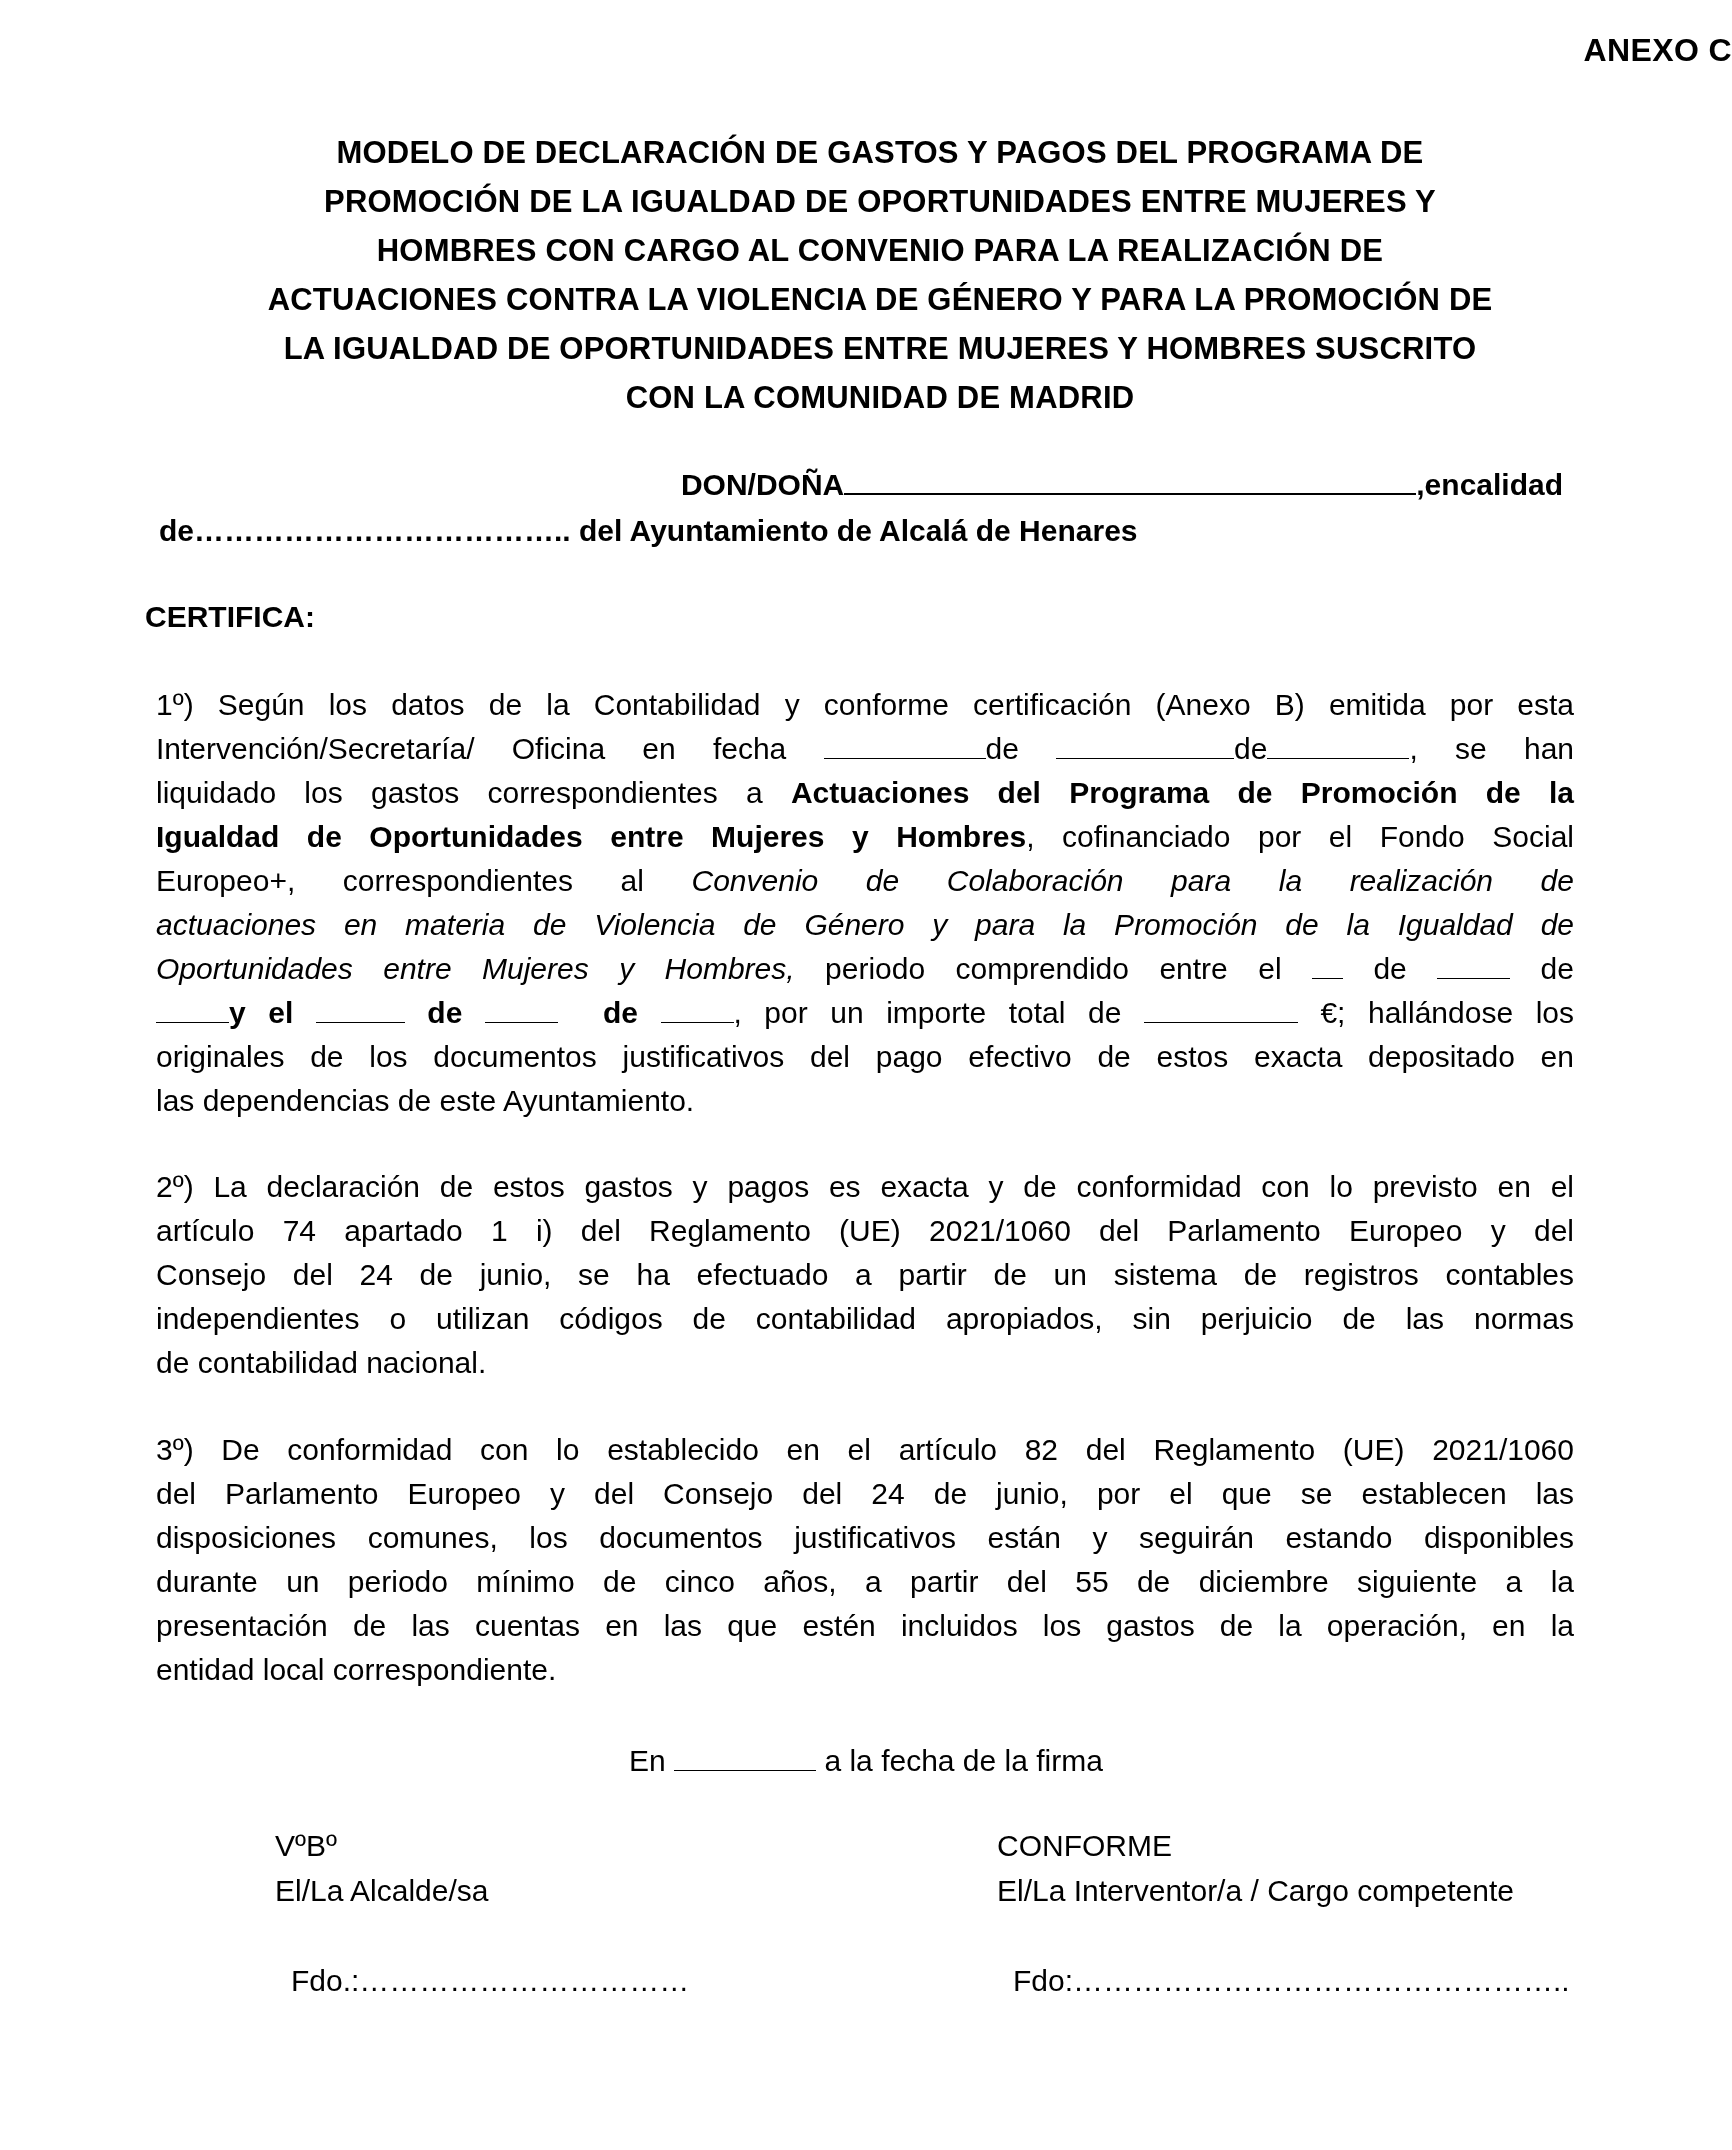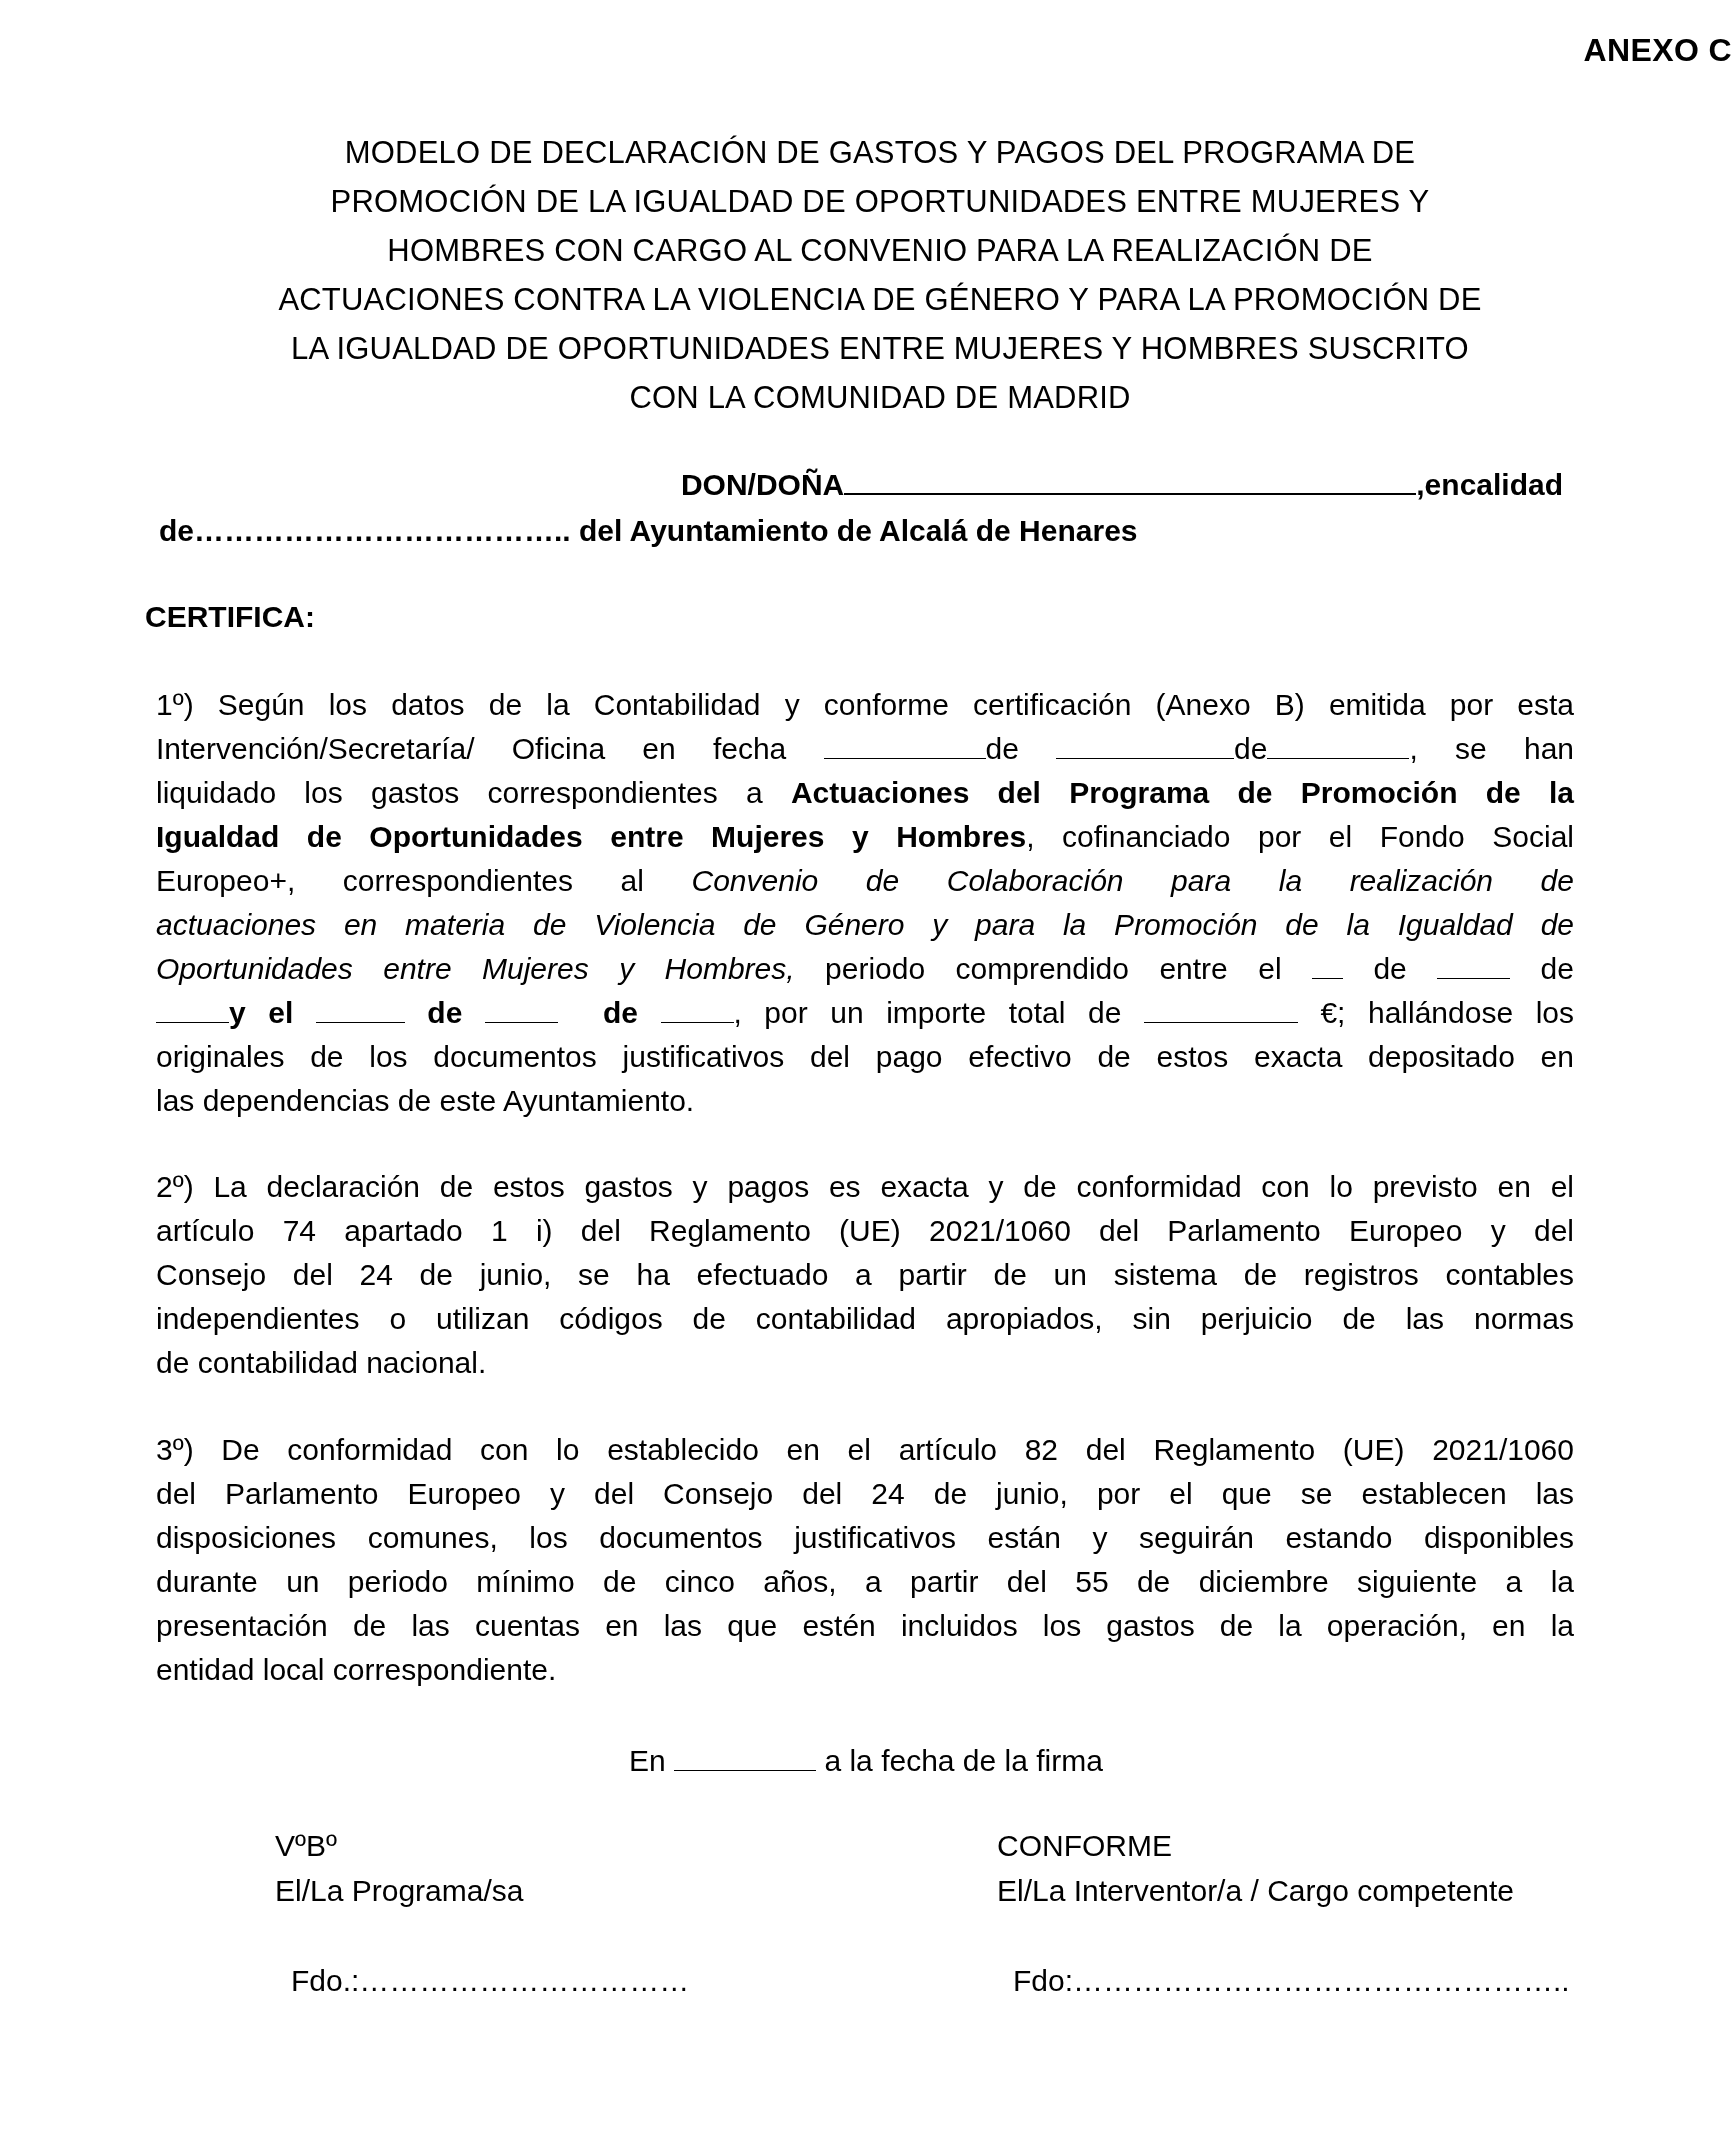--- a/index.html
+++ b/index.html
@@ -7,21 +7,21 @@
     width: 1732px; height: 2151px; position: relative; overflow: hidden;
     font-family: "Liberation Sans", sans-serif; color: #000;
   }
   .page { position: absolute; left: 0; top: 0; width: 1732px; height: 2151px; }
   .annex {
     position: absolute; top: 32px; left: 0; width: 1732px; text-align: right;
     font-weight: bold; font-size: 32px; letter-spacing: 0.4px;
   }
   .title {
     position: absolute; top: 128px; left: 154px; width: 1452px; text-align: center;
-    font-weight: normal; font-size: 31px; line-height: 49px; letter-spacing: 0.2px;
+    font-weight: bold; font-size: 31px; line-height: 49px; letter-spacing: 0.2px;
   }
   .title span { display: block; white-space: nowrap; }
   .body {
     position: absolute; left: 156px; width: 1418px;
     font-size: 30px; line-height: 44px;
   }
   .don-line {
     position: absolute; top: 462px; left: 145px; width: 1418px;
     font-size: 30px; font-weight: bold; line-height: 45px;
     display: flex; justify-content: flex-end; align-items: baseline;
@@ -113,21 +113,21 @@
     <span class="line">presentación de las cuentas en las que estén incluidos los gastos de la operación, en la</span>
     <span class="line last">entidad local correspondiente.</span>
   </div>
 
   <div class="place-line">
     <span>En </span><span class="u" style="width:142px"></span><span> a la fecha de la firma</span>
   </div>
 
   <div class="sig sig-left">
     <span class="row">VºBº</span>
-    <span class="row">El/La Programa/sa</span>
+    <span class="row">El/La Alcalde/sa</span>
     <span class="fdo">Fdo.:……………………………</span>
   </div>
 
   <div class="sig sig-right">
     <span class="row">CONFORME</span>
     <span class="row">El/La Interventor/a / Cargo competente</span>
     <span class="fdo">Fdo:…………………………………………..</span>
   </div>
 
 </div>

